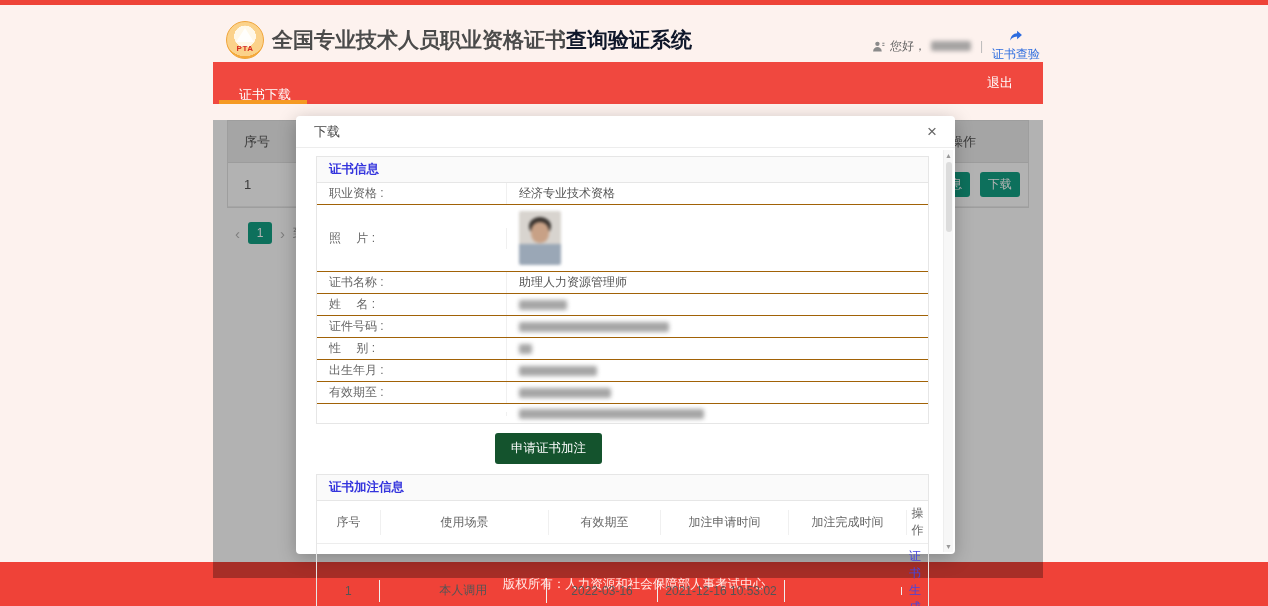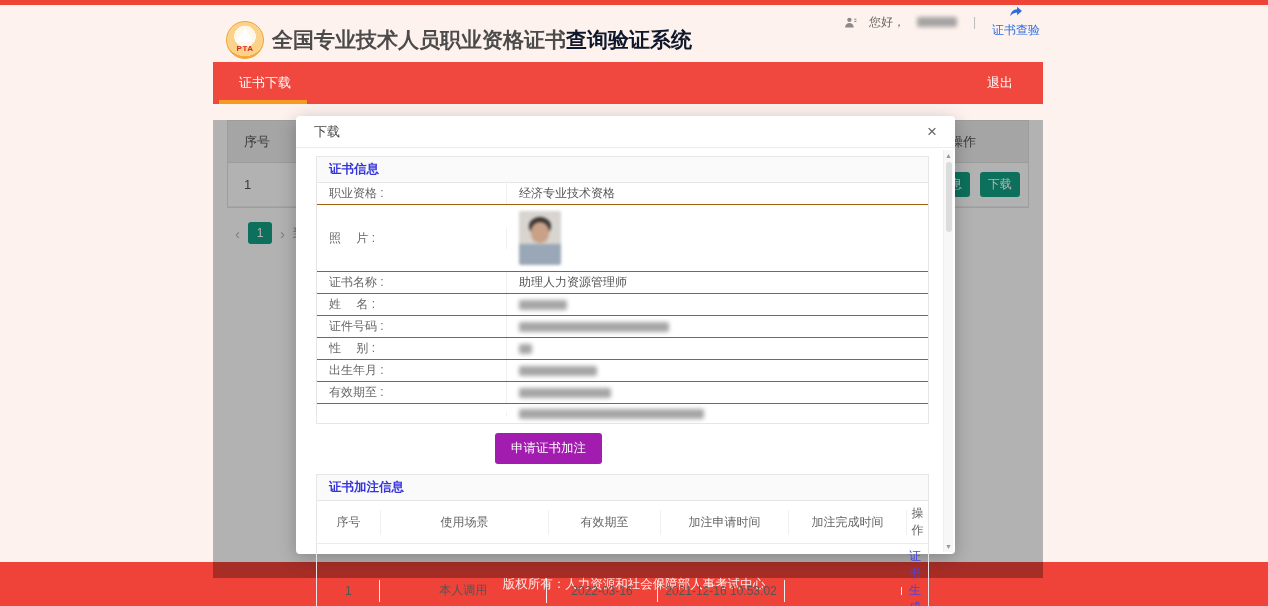--- a/index.html
+++ b/index.html
@@ -15,32 +15,32 @@
   .logo { width:38px; height:38px; border-radius:50%;
     background:radial-gradient(circle at 50% 40%, #fff8e8 0 38%, #fbd28a 39% 70%, #f5a93b 71% 100%);
     border:1px solid #f0a53a; position:relative; flex:0 0 auto; }
   .logo .peak { position:absolute; left:50%; top:6px; transform:translateX(-50%);
     width:0; height:0; border-left:9px solid transparent; border-right:9px solid transparent;
     border-bottom:14px solid #fff; opacity:.85; }
   .logo .pta { position:absolute; left:50%; bottom:5px; transform:translateX(-50%);
     font-size:8px; font-weight:bold; color:#d62b23; letter-spacing:.5px; }
   .title { font-size:21px; font-weight:bold; color:#4b4b4b; margin-left:8px; }
   .title .accent { color:#0f172a;margin-top:13px; }
-  .userbar { position:absolute; right:228px; top:0; display:flex; align-items:center;
-    font-size:12px; color:#666; gap:12px; }
+  .userbar { position:absolute; right:228px; top:24px; display:flex; align-items:center;
+    font-size:12px; color:#666; gap:5px; }
   .userbar svg { display:block; }
   .redact { display:inline-block; height:10px; background:#909090; filter:blur(2px);
     border-radius:2px; vertical-align:middle; opacity:.8; }
   .userbar .sep { color:#bbb; margin:0 4px; }
   .verify-link { color:#2d6cdf; text-decoration:none; display:flex; align-items:center; gap:4px; cursor:pointer;flex-direction:column; }
 
   
   .nav { margin-left:213px; width:830px; height:42px; background:#f0483f;
     display:flex; align-items:center; justify-content:space-between; color:#fff; font-size:13px; }
-  .nav-item { padding:0 26px; height:42px; line-height:42px; position:relative; cursor:pointer; }
+  .nav-item { padding:12px 26px; height:42px; line-height:42px; position:relative; cursor:pointer; }
   .nav-item.active::after { content:""; position:absolute; left:6px; bottom:0; width:88px; height:4px; background:#f59a23; }
   .nav-logout { padding:0 30px; cursor:pointer; }
 
   
   .panel { margin-left:213px; width:830px; height:458px; background:#fff; position:relative; }
   .bg-table { margin:16px 14px 0 14px; border:1px solid #e3e3e3; font-size:13px; color:#555; }
   .bg-thead { display:flex; background:#ececec; height:42px; align-items:center; border-bottom:1px solid #e0e0e0; }
   .bg-row { display:flex; height:44px; align-items:center; border-bottom:1px solid #eee; background:#fff; }
   .col-idx { width:80px; padding-left:16px; }
   .col-mid { flex:1; }
@@ -74,21 +74,21 @@
   .info-row:last-child { border-bottom:none; }
   .info-label { width:190px; padding:2px 12px; border-right:1px solid #f0f0f0; flex:0 0 auto; }
   .info-value { flex:1; padding:2px 12px; color:#555; }
   .photo { width:42px; height:54px; margin:4px 0; border-radius:2px; overflow:hidden; position:relative;
     background:linear-gradient(#d8d4cf 0 62%, #9aa7b6 62% 100%); filter:blur(1.5px); }
   .photo::before { content:""; position:absolute; left:50%; top:6px; transform:translateX(-50%);
     width:22px; height:18px; border-radius:50% 50% 45% 45%; background:#35302c; }
   .photo::after { content:""; position:absolute; left:50%; top:11px; transform:translateX(-50%);
     width:18px; height:21px; border-radius:45%; background:#c9a astray; background:#c8a186; }
 
-  .apply-btn { margin:9px 0 10px 179px; background:#a21caf; color:#fff; border:none;
+  .apply-btn { margin:9px 0 10px 179px; background:#14532d; color:#fff; border:none;
     border-radius:3px; font-size:12.5px; padding:7px 16px; cursor:pointer; display:inline-block; }
 
   .annot-table { border:1px solid #e6e6e6; font-size:12px; color:#555; }
   .annot-cols { display:flex; text-align:center; align-items:center; }
   .annot-cols > div { padding:4px 2px; border-right:1px solid #f0f0f0; }
   .annot-cols > div:last-child { border-right:none; }
   .annot-head { border-bottom:1px solid #ededed; color:#666; }
   .annot-row  { border-bottom:none; }
   .ac1{width:64px;} .ac2{width:168px;} .ac3{width:112px;} .ac4{width:128px;} .ac5{width:118px;} .ac6{flex:1;}
   .op-link { color:#4646e0; cursor:pointer; }

